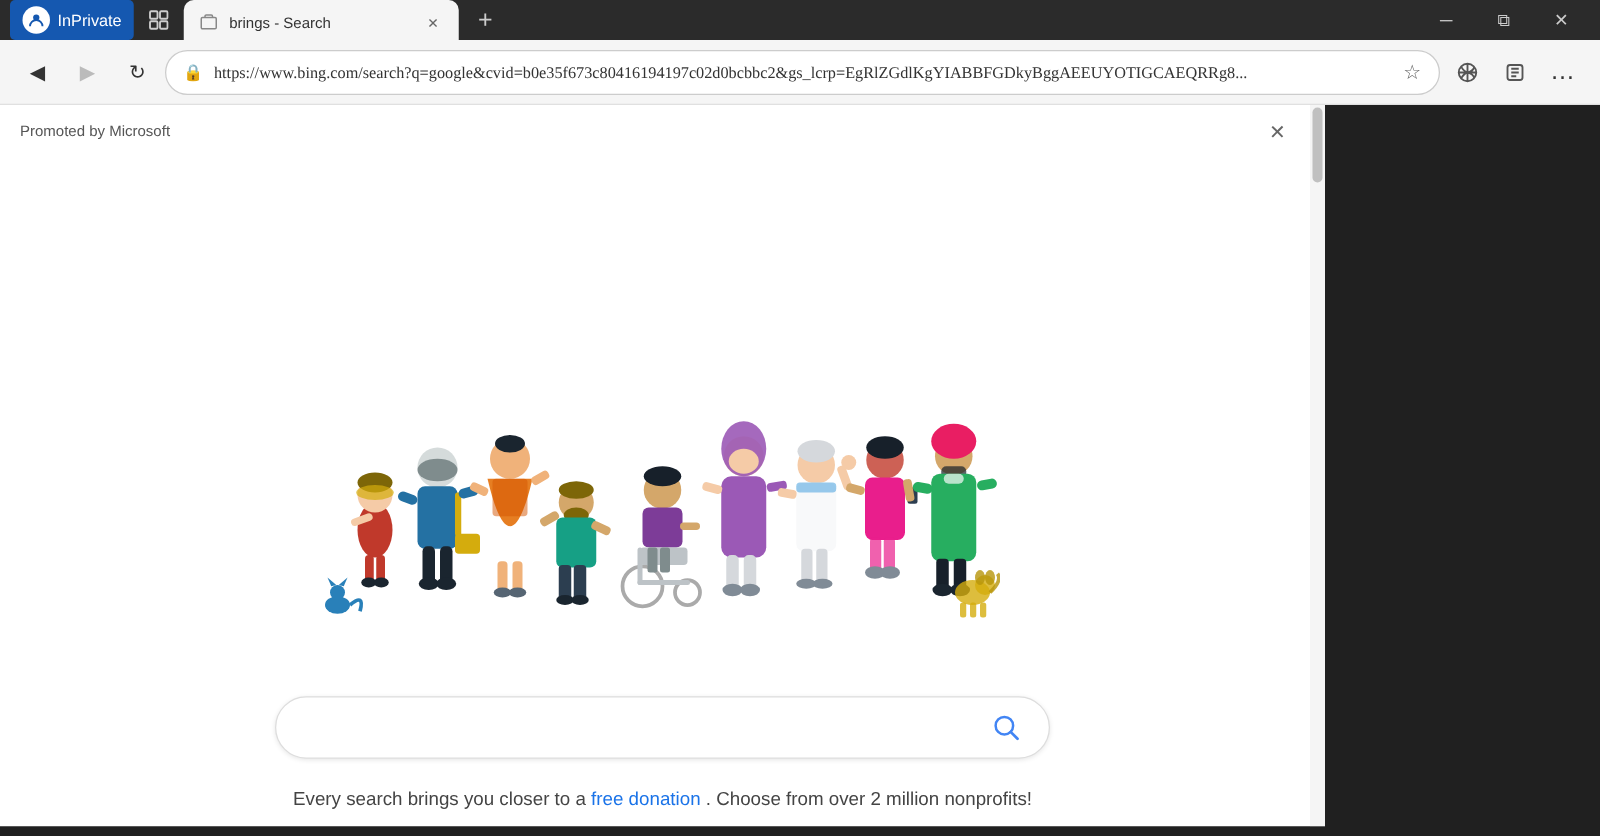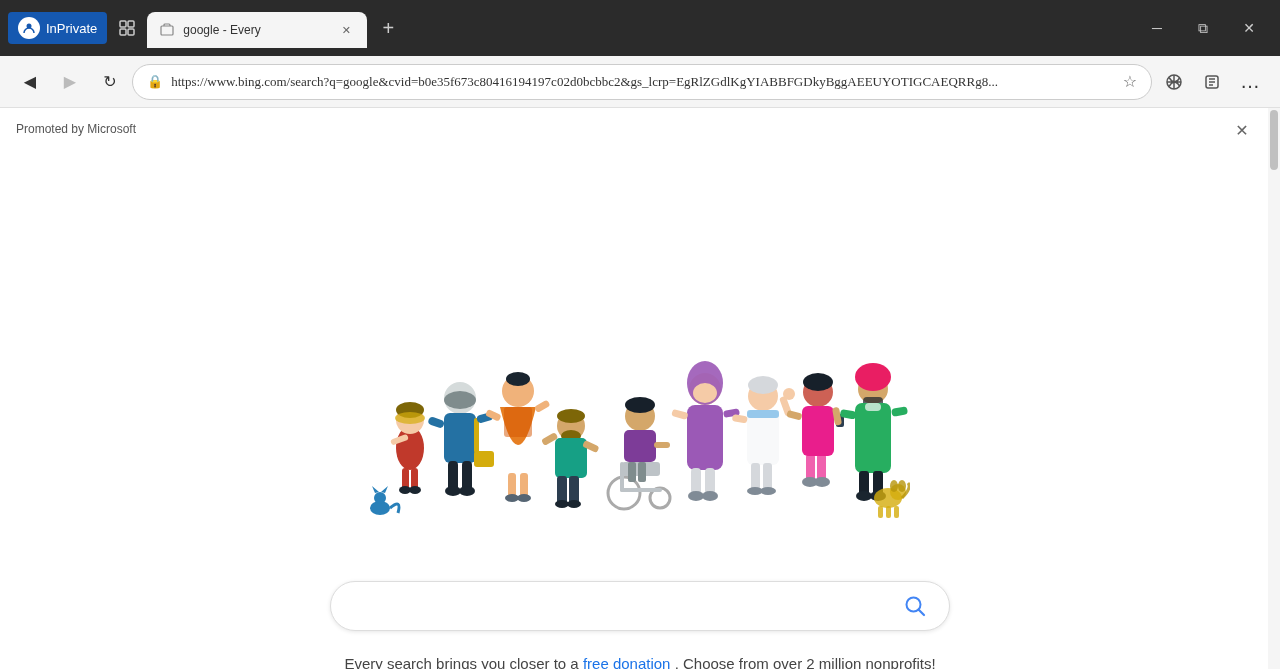--- a/index.html
+++ b/index.html
@@ -1,21 +1,21 @@
 <!DOCTYPE html>
 <html><head>
   <meta charset="utf-8">
   <style>
     * { margin: 0; padding: 0; box-sizing: border-box; }
     body { width: 1280px; height: 669px; overflow: hidden; font-family: 'Segoe UI', Arial, sans-serif; background: #202020; }
   </style>
 </head>
 <body>
 
-<div style="height:56px; background:#2b2b2b; display:flex; align-items:center; padding:0 8px; gap:4px;">
+<div style="height:32px; background:#2b2b2b; display:flex; align-items:center; padding:0 8px; gap:4px;">
 
   <div style="display:flex;align-items:center;gap:6px;background:#1558b0;border-radius:4px;padding:4px 10px;height:32px;color:white;font-size:13px;font-weight:500;cursor:pointer;">
     <div style="width:22px;height:22px;background:white;border-radius:50%;display:flex;align-items:center;justify-content:center;">
       <svg width="14" height="14" viewBox="0 0 14 14" fill="none">
         <circle cx="7" cy="5" r="2.5" fill="#1558b0"></circle>
         <path d="M2 12c0-2.76 2.24-5 5-5s5 2.24 5 5" stroke="#1558b0" stroke-width="1.5" fill="none"></path>
       </svg>
     </div>
     <span>InPrivate</span>
   </div>
@@ -29,21 +29,21 @@
     </svg>
   </div>
 
   <div style="display:flex;align-items:center;background:#f5f5f5;border-radius:8px 8px 0 0;height:36px;padding:0 12px;min-width:220px;gap:8px;position:relative;top:2px;">
     <span style="width:16px;height:16px;display:flex;align-items:center;justify-content:center;color:#555;font-size:12px;">
       <svg width="14" height="14" viewBox="0 0 14 14" fill="none">
         <rect x="1" y="3" width="12" height="9" rx="1" stroke="#888" stroke-width="1.2" fill="none"></rect>
         <path d="M4 3V2a1 1 0 0 1 1-1h4a1 1 0 0 1 1 1v1" stroke="#888" stroke-width="1.2"></path>
       </svg>
     </span>
-    <span style="flex:1;font-size:12px;color:#333;overflow:hidden;text-overflow:ellipsis;white-space:nowrap;">google - Every</span>
+    <span style="flex:1;font-size:12px;color:#333;overflow:hidden;text-overflow:ellipsis;white-space:nowrap;">brings - Search</span>
     <span style="width:18px;height:18px;border-radius:50%;display:flex;align-items:center;justify-content:center;cursor:pointer;font-size:11px;color:#666;">✕</span>
   </div>
 
   <div style="width:30px;height:30px;display:flex;align-items:center;justify-content:center;cursor:pointer;color:#ccc;font-size:20px;border-radius:4px;margin-left:2px;">+</div>
 
   <div style="margin-left:auto;display:flex;align-items:center;">
     <div style="width:46px;height:32px;display:flex;align-items:center;justify-content:center;cursor:pointer;color:#ccc;font-size:14px;">─</div>
     <div style="width:46px;height:32px;display:flex;align-items:center;justify-content:center;cursor:pointer;color:#ccc;font-size:14px;">⧉</div>
     <div style="width:46px;height:32px;display:flex;align-items:center;justify-content:center;cursor:pointer;color:#ccc;font-size:14px;">✕</div>
   </div>
@@ -70,21 +70,21 @@
     <div style="width:36px;height:36px;border-radius:50%;display:flex;align-items:center;justify-content:center;cursor:pointer;color:#333;font-size:16px;">
       <svg width="18" height="18" viewBox="0 0 18 18" fill="none" stroke="#555" stroke-width="1.5">
         <rect x="3" y="3" width="12" height="12" rx="2"></rect>
         <path d="M6 9h6M6 6h6M6 12h4"></path>
       </svg>
     </div>
     <div style="width:36px;height:36px;border-radius:50%;display:flex;align-items:center;justify-content:center;cursor:pointer;color:#333;font-size:20px;letter-spacing:0;">…</div>
   </div>
 </div>
 
-<div style="width:1280px;height:577px;background:white;position:relative;overflow:hidden;">
+<div style="width:1060px;height:577px;background:white;position:relative;overflow:hidden;">
 
   <div style="position:absolute;right:0;top:0;width:12px;height:100%;background:#f5f5f5;z-index:10;">
     <div style="position:absolute;top:2px;right:2px;width:8px;height:60px;background:#c0c0c0;border-radius:4px;"></div>
   </div>
 
   <div style="position:absolute;top:14px;left:16px;font-size:12px;color:#555;">Promoted by Microsoft</div>
 
   <div style="position:absolute;top:8px;right:24px;width:28px;height:28px;display:flex;align-items:center;justify-content:center;cursor:pointer;color:#666;font-size:16px;border-radius:4px;">✕</div>
 
   <div style="display:flex;flex-direction:column;align-items:center;justify-content:flex-end;height:100%;padding-bottom:13px;">

